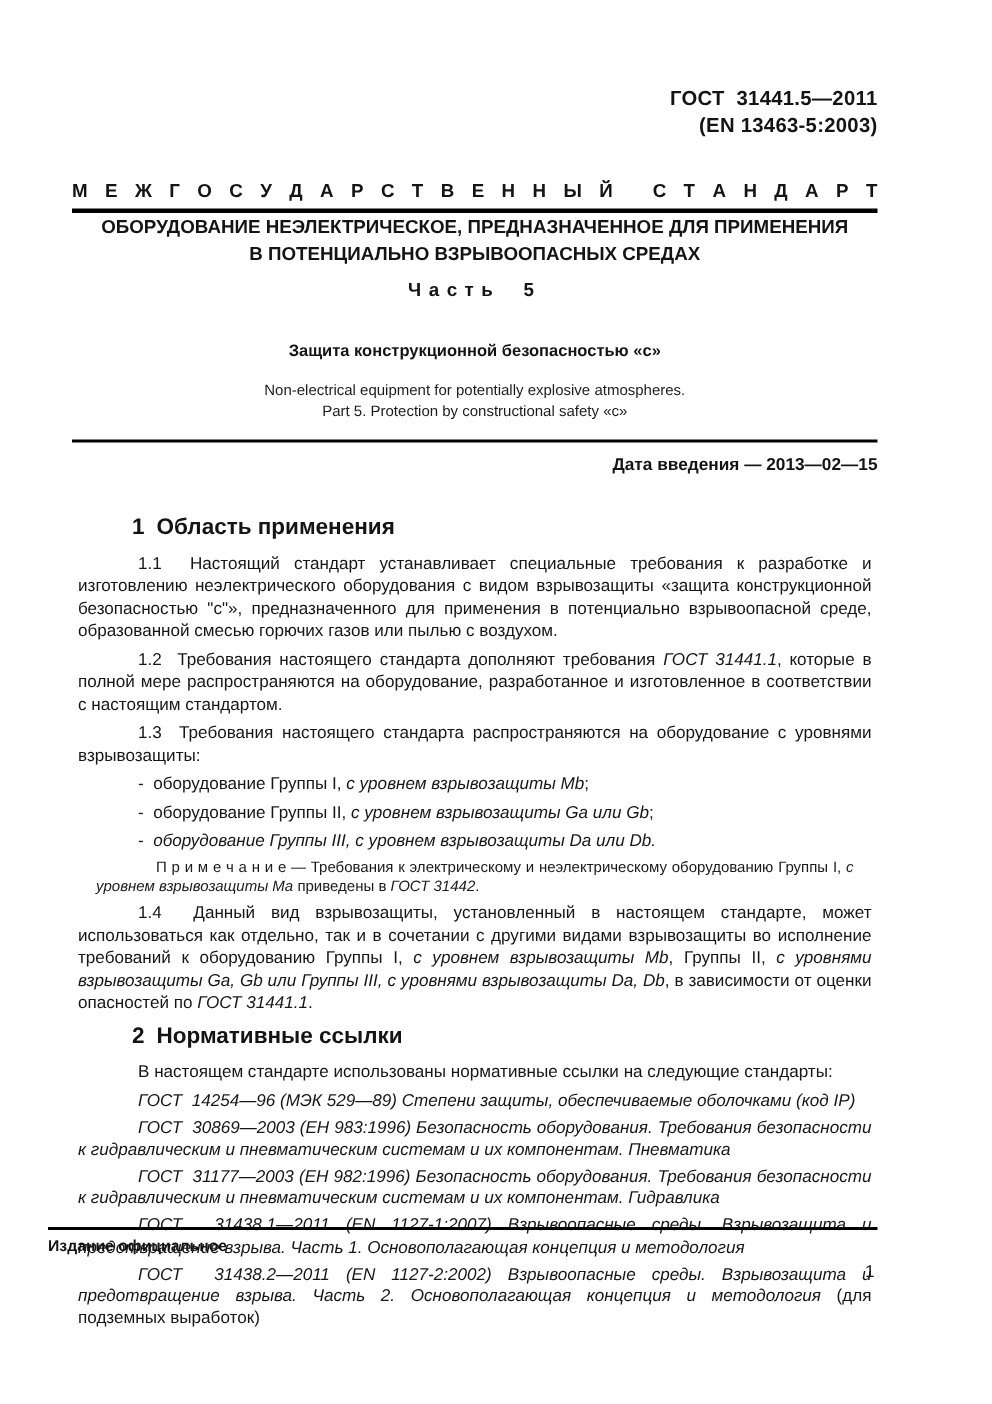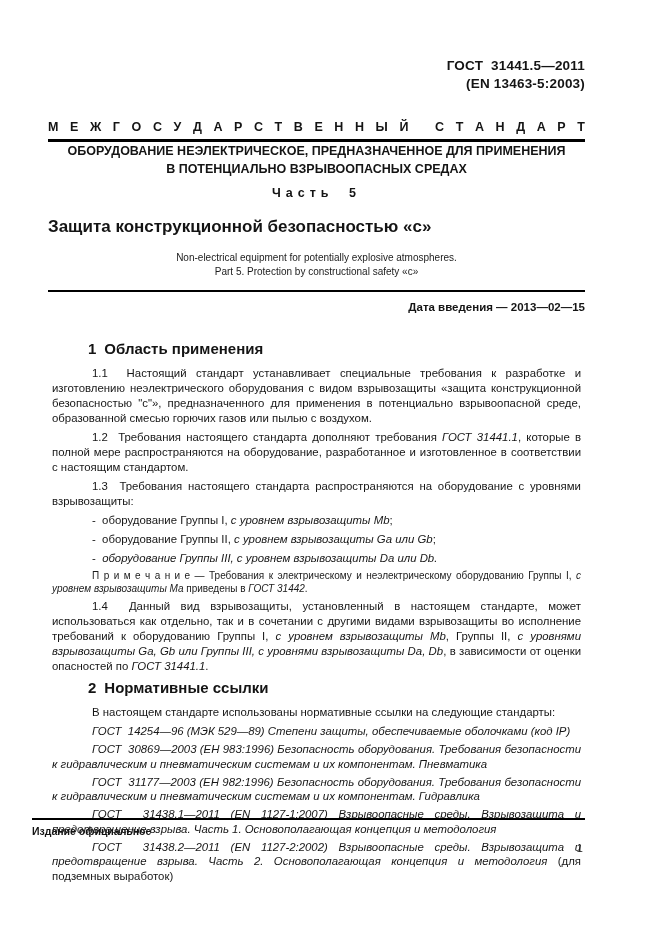--- a/index.html
+++ b/index.html
@@ -41,23 +41,24 @@
   }
   .part {
     margin-top: 8px;
     text-align: center;
     font-weight: bold;
     font-size: 12.5px;
     letter-spacing: 5px;
     word-spacing: 7px;
   }
   .subtitle {
-    margin-top: 17px;
+    margin-top: 28px;
+    text-align: center;
     font-weight: bold;
-    font-size: 17px;
+    font-size: 11px;
   }
   .title-en {
     margin-top: 14px;
     text-align: center;
     font-size: 10px;
     line-height: 13.5px;
     white-space: pre-line;
     color: #1c1c1c;
   }
   .date-rule { margin-top: 12px; border-top: 2px solid #000; }
@@ -79,21 +80,21 @@
     margin: 4px;
     font-size: 11.4px;
     line-height: 15px;
     color: #161616;
   }
   .first { margin-top: 8px; }
   .ind { text-indent: 40px; }
   .j { text-align: justify; }
   .ref { line-height: 14.3px; }
   .note {
-    margin: 4px 4px 4px;
+    margin: 4px 16px 4px;
     font-size: 10px;
     line-height: 12.5px;
     text-align: justify;
     text-indent: 40px;
     color: #1a1a1a;
   }
   .it { font-style: italic; }
   .footer {
     position: absolute;
     left: 32px;

